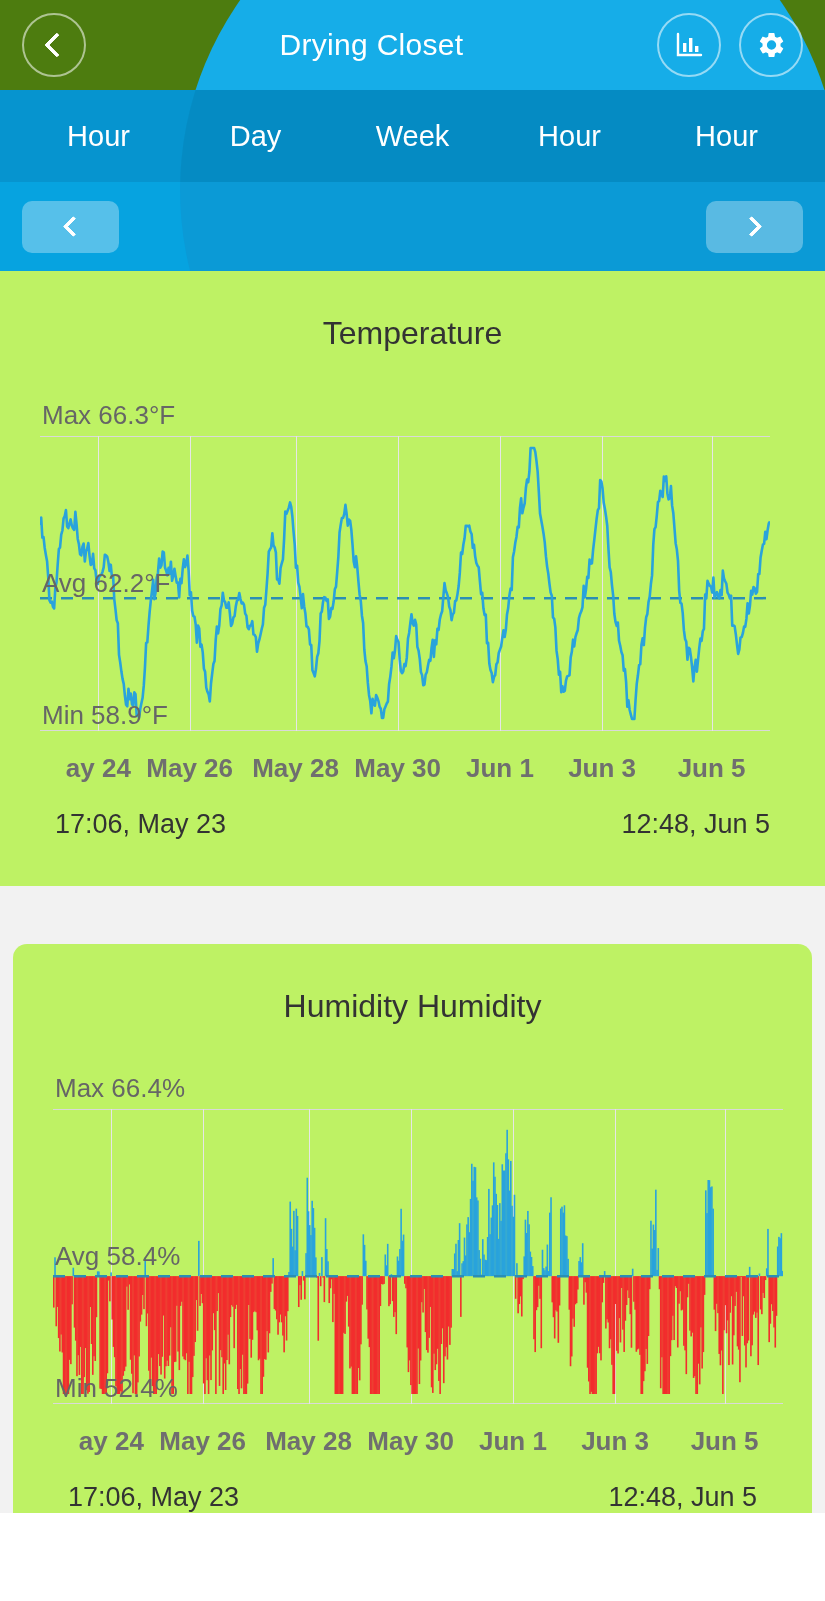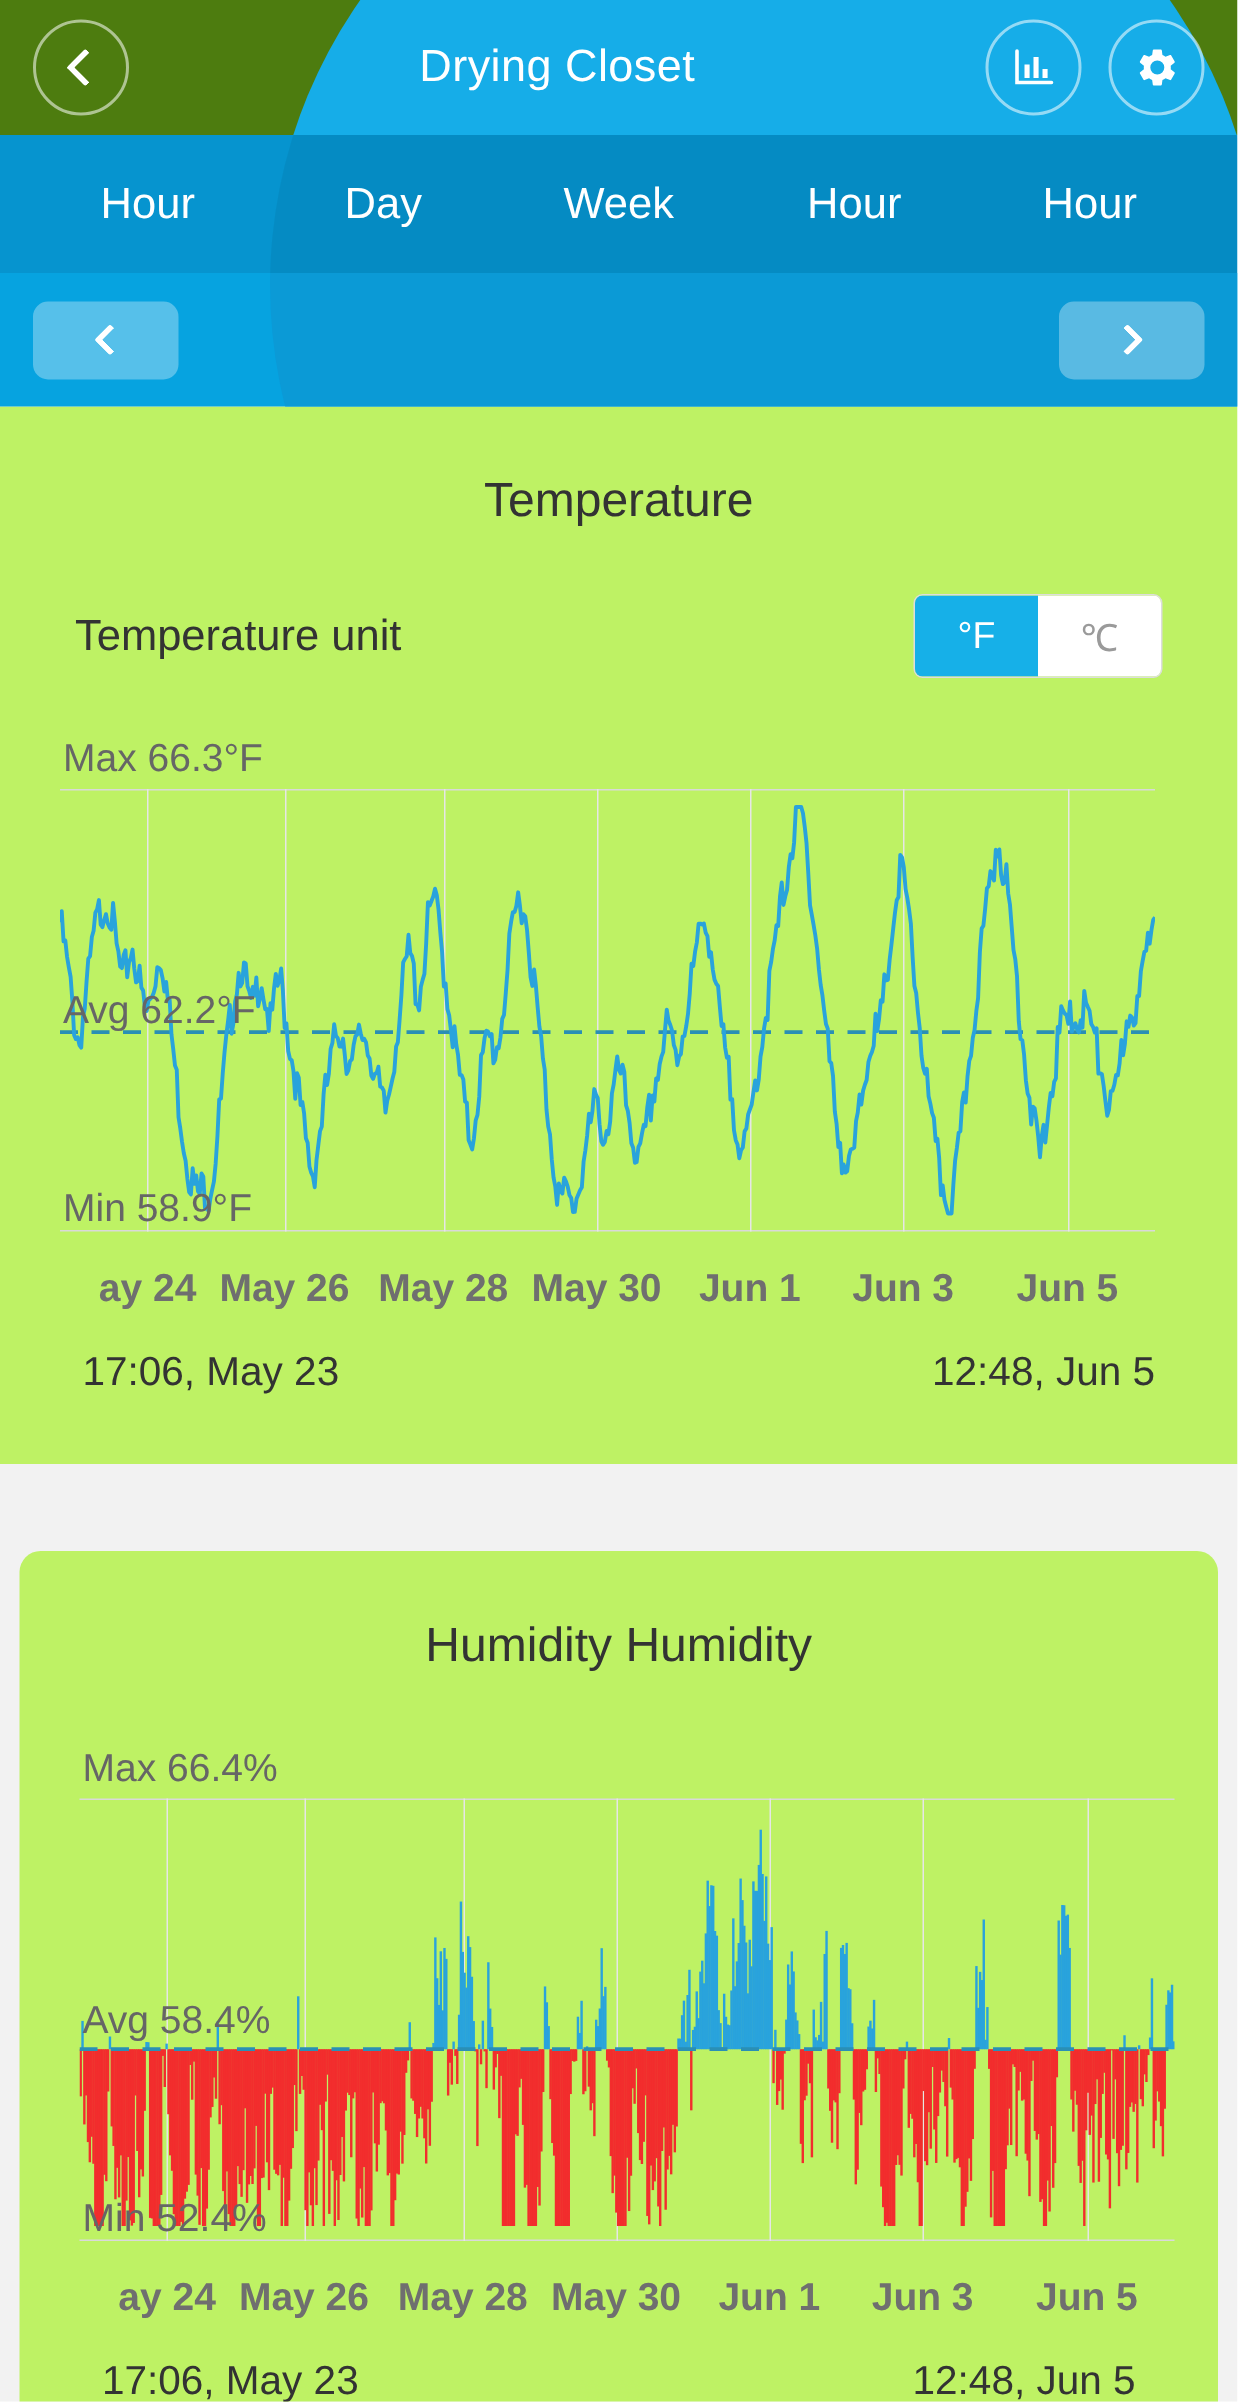--- a/index.html
+++ b/index.html
@@ -265,27 +265,20 @@
       <span class="chev right"></span>
     </div>
   </div>
 </div>
 
 <div class="page">
 
   <div class="card">
     <div class="card-title">Temperature</div>
 
-    <div class="unit-row">
-      <div class="unit-label">Temperature unit</div>
-      <div class="unit-toggle">
-        <div class="unit-seg on">°F</div>
-        <div class="unit-seg">℃</div>
-      </div>
-    </div>
 
     <div class="chart-wrap">
       <div class="stat max">Max 66.3°F</div>
       <div class="stat avg">Avg 62.2°F</div>
       <div class="stat min">Min 58.9°F</div>
       <div class="plot" id="temp-plot">
         <div class="topline"></div>
         <div class="botline"></div>
       <div class="vgrid" style="left: 8%;"></div>
           <div class="vgrid" style="left: 20.5%;"></div>

